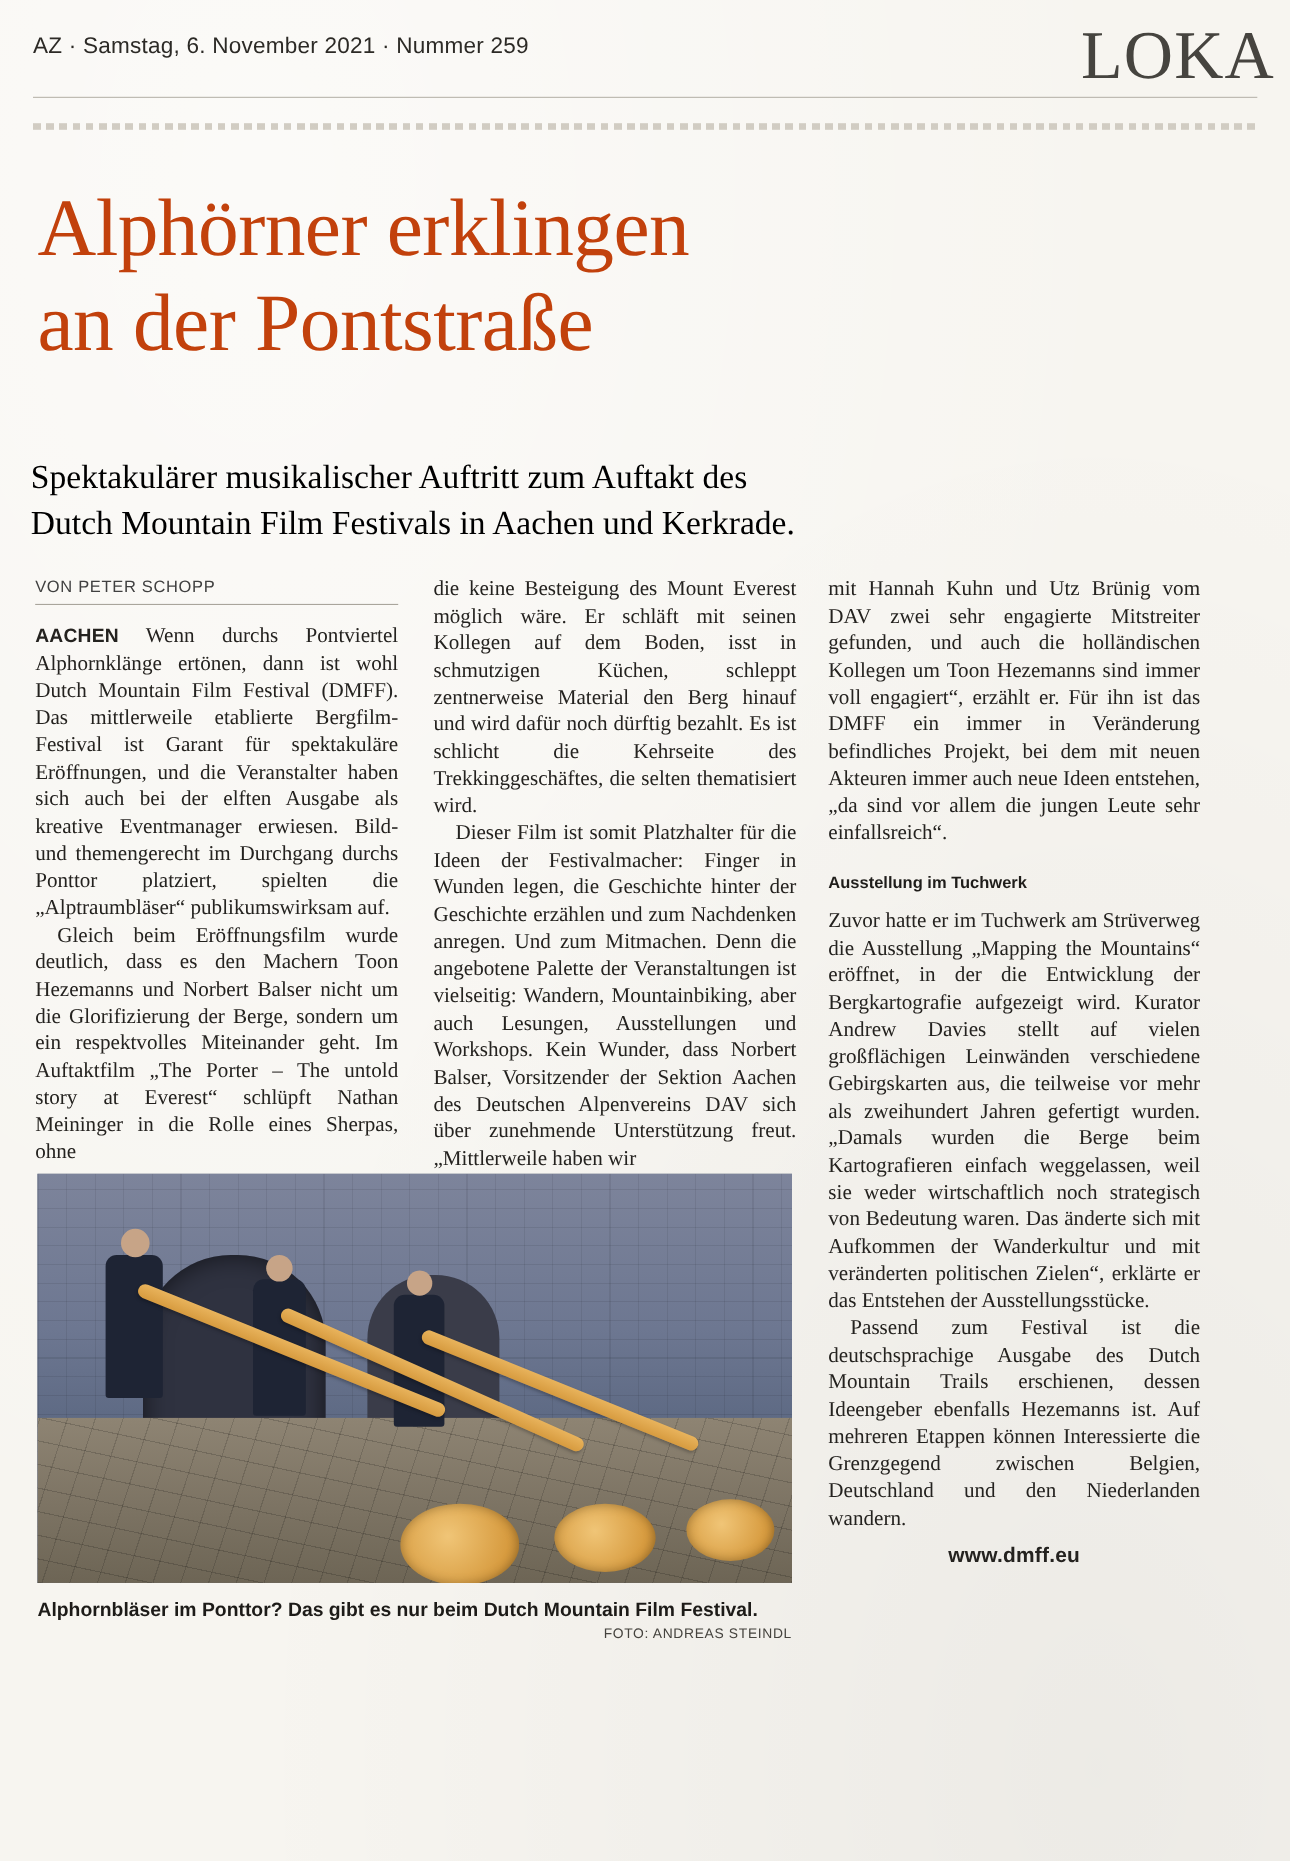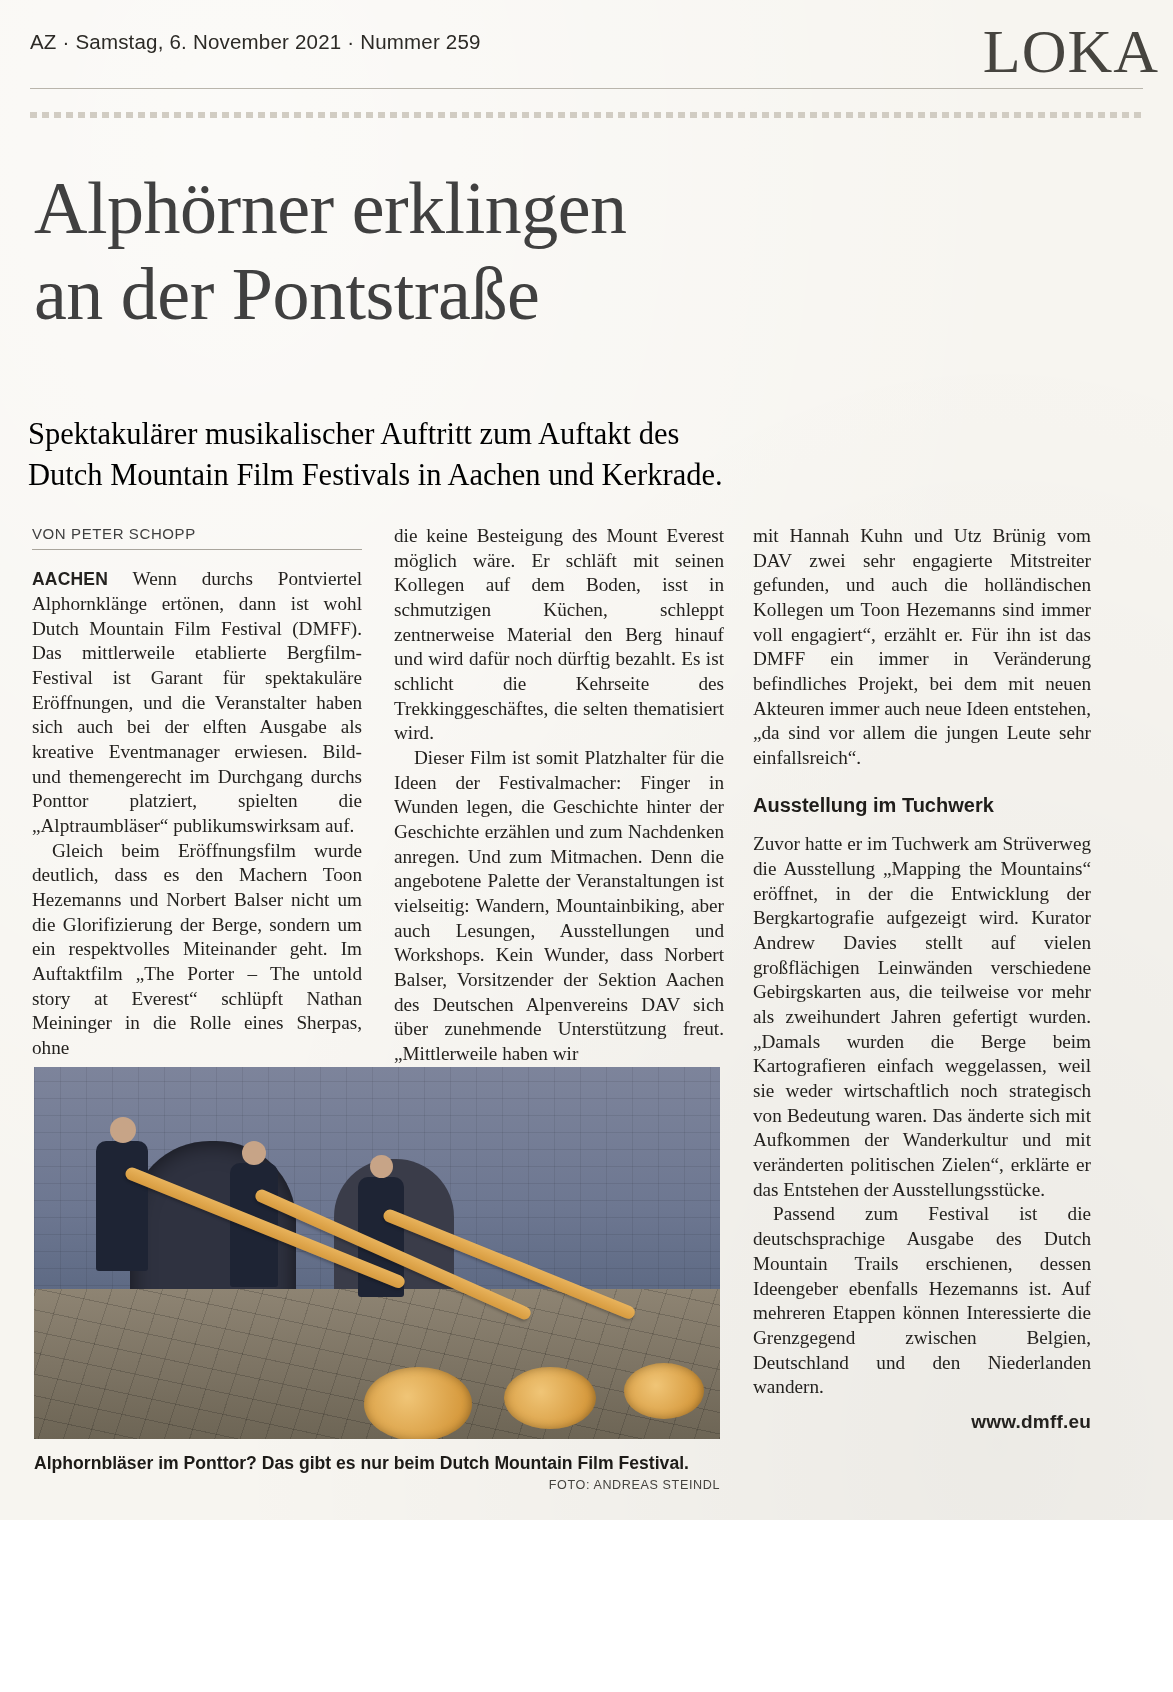--- a/index.html
+++ b/index.html
@@ -3,21 +3,21 @@
 <meta charset="utf-8">
 <style>
   html, body {
     margin: 0;
     padding: 0;
     background: #ffffff;
   }
   .page {
     position: relative;
     width: 1173px;
-    height: 1520px;
+    height: 1692px;
     background: #f7f5f0;
     overflow: hidden;
     font-family: "Liberation Serif", serif;
     color: #262420;
   }
   
   .page:before {
     content: "";
     position: absolute;
     inset: 0;
@@ -75,21 +75,21 @@
 
   
   .headline {
     position: absolute;
     left: 34px;
     top: 166px;
     width: 1000px;
     font-family: "Liberation Serif", serif;
     font-size: 74px;
     line-height: 1.16;
-    color: #404040;
+    color: #c2410c;
     font-weight: normal;
     letter-spacing: -0.5px;
   }
   .headline span { display: block; }
 
   .subhead {
     position: absolute;
     left: 28px;
     top: 414px;
     width: 910px;
@@ -137,29 +137,29 @@
   p.indent { text-indent: 20px; }
   .dateline {
     font-family: "Liberation Sans", sans-serif;
     font-weight: bold;
     font-size: 17.5px;
     letter-spacing: 0.2px;
   }
   .subheading {
     font-family: "Liberation Sans", sans-serif;
     font-weight: bold;
-    font-size: 20px;
+    font-size: 15px;
     margin: 22px 0 14px 0;
     color: #1f1d1a;
   }
   .dmff {
     font-family: "Liberation Sans", sans-serif;
     font-weight: bold;
     font-size: 19px;
-    text-align: right;
+    text-align: center;
     display: block;
     margin-top: 10px;
     letter-spacing: 0.2px;
   }
 
   
   .figure {
     position: absolute;
     left: 34px;
     top: 1067px;

